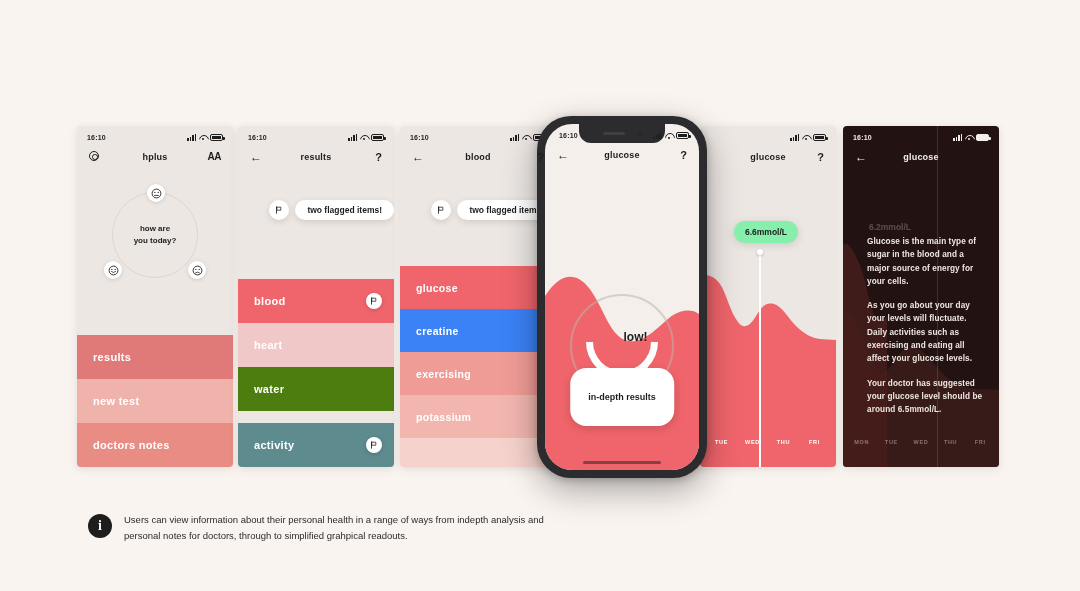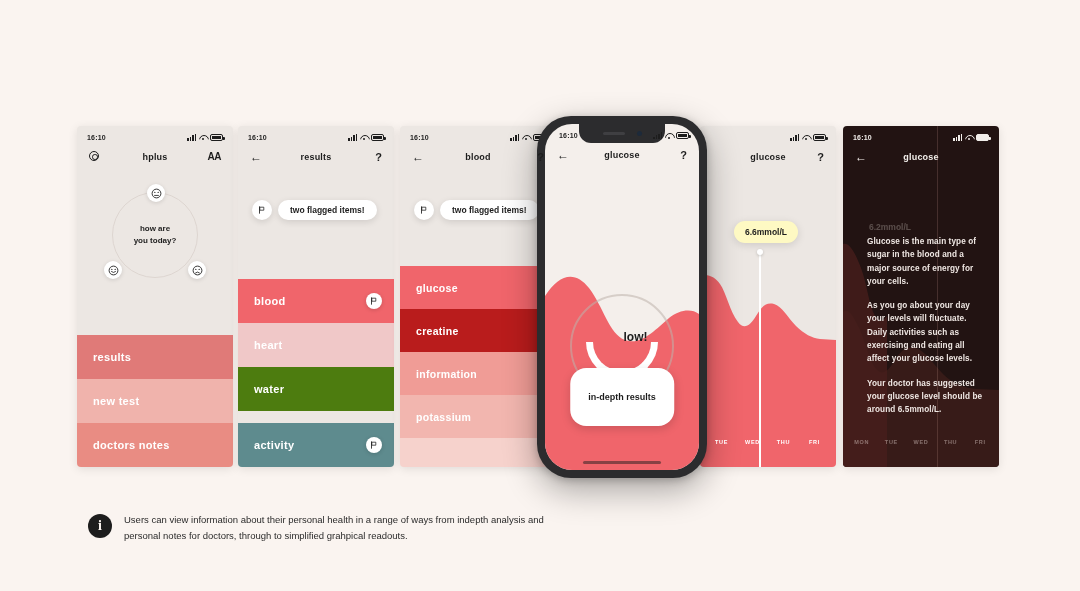--- a/index.html
+++ b/index.html
@@ -99,21 +99,21 @@
   }
   .row.sm { height: 43px; font-size: 10.5px; }
   .flagbadge {
     position:absolute; right: 12px; top:50%; transform:translateY(-50%);
     width:16px;height:16px;border-radius:50%;background:#fff;
     box-shadow:0 1px 4px rgba(0,0,0,.16);
     display:flex;align-items:center;justify-content:center;
   }
 
   
-  .toast-wrap { display:flex; align-items:center; gap:6px; padding: 30px 0 0 14px; }
+  .toast-wrap { display:flex; align-items:center; gap:6px; padding: 30px 0 0 14px; justify-content: flex-end; }
   .toast-circle {
     width:20px;height:20px;border-radius:50%;background:#fff;
     box-shadow:0 2px 6px rgba(0,0,0,.12);
     display:flex;align-items:center;justify-content:center;
   }
   .toast-pill {
     background:#fff; border-radius: 12px; padding: 5px 12px;
     font-size: 8.5px; font-weight:700; color:#1d1d1d;
     box-shadow:0 2px 7px rgba(0,0,0,.12);
   }
@@ -164,21 +164,21 @@
     z-index: 6;
   }
   .home-indic {
     position:absolute; bottom:6px; left:50%; transform:translateX(-50%);
     width:78px; height:3px; border-radius:2px; background:#1d1d1d; opacity:.5; z-index:7;
   }
 
   
   .chart-area { position:absolute; left:0; right:0; bottom:0; top:0; }
   .value-pill {
-    position:absolute; background:#fef9c3; border-radius:13px; padding: 6px 11px;
+    position:absolute; background:#86efac; border-radius:13px; padding: 6px 11px;
     font-size:8.5px; font-weight:800; color:#1d1d1d; white-space:nowrap;
     box-shadow:0 2px 8px rgba(0,0,0,.13); z-index:5;
   }
   .marker-dot {
     position:absolute; width:6px;height:6px;border-radius:50%;background:#fff;
     box-shadow:0 1px 3px rgba(0,0,0,.2); z-index:5;
   }
   .marker-line { position:absolute; width:1.5px; background:#fff; z-index:4; }
   .daylabels {
     position:absolute; left:0; right:0; bottom: 22px; display:flex; z-index:6;
@@ -367,25 +367,25 @@
             <path d="M3.6 2.4h8v6h-8z" fill="none" stroke="#1d1d1d" stroke-width="1.5"></path>
           </svg>
       </span>
       <span class="toast-pill">two flagged items!</span>
     </div>
 
     <div class="rows" style="bottom:-14px;">
       <div class="row sm" style="background:#F0656B;">
         <span>glucose</span>
       </div>
-      <div class="row sm" style="background:#b91c1c;">
+      <div class="row sm" style="background:#3b82f6;">
         <span>creatine</span>
       </div>
       <div class="row sm" style="background:#F09C96;">
-        <span>information</span>
+        <span>exercising</span>
       </div>
       <div class="row sm" style="background:#F2B6AF;">
         <span>potassium</span>
       </div>
       <div class="row sm" style="background:#F6D2CC;">
         <span></span>
       </div>
     </div>
   </div>
 

